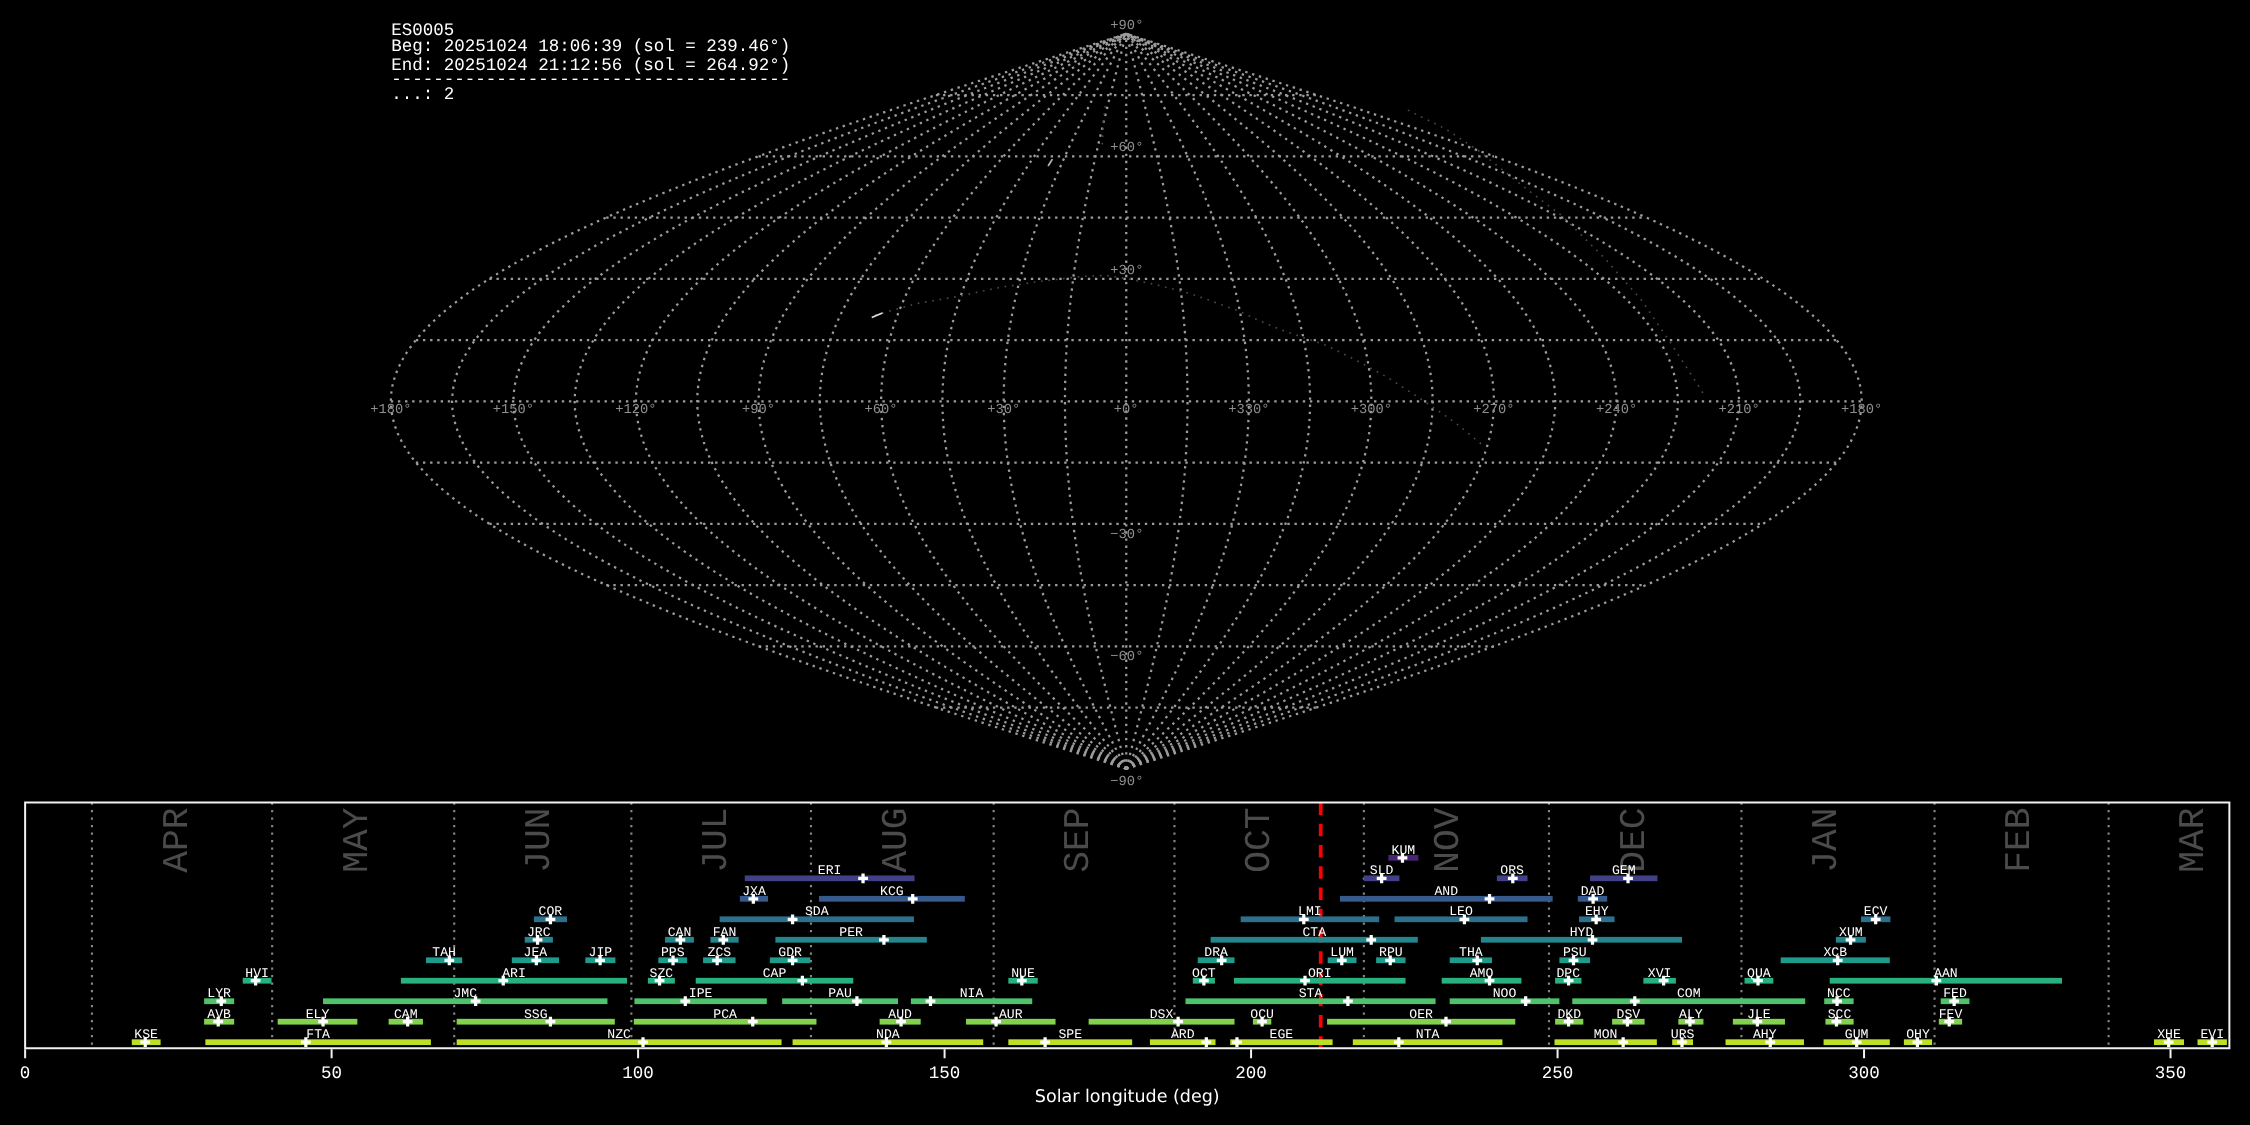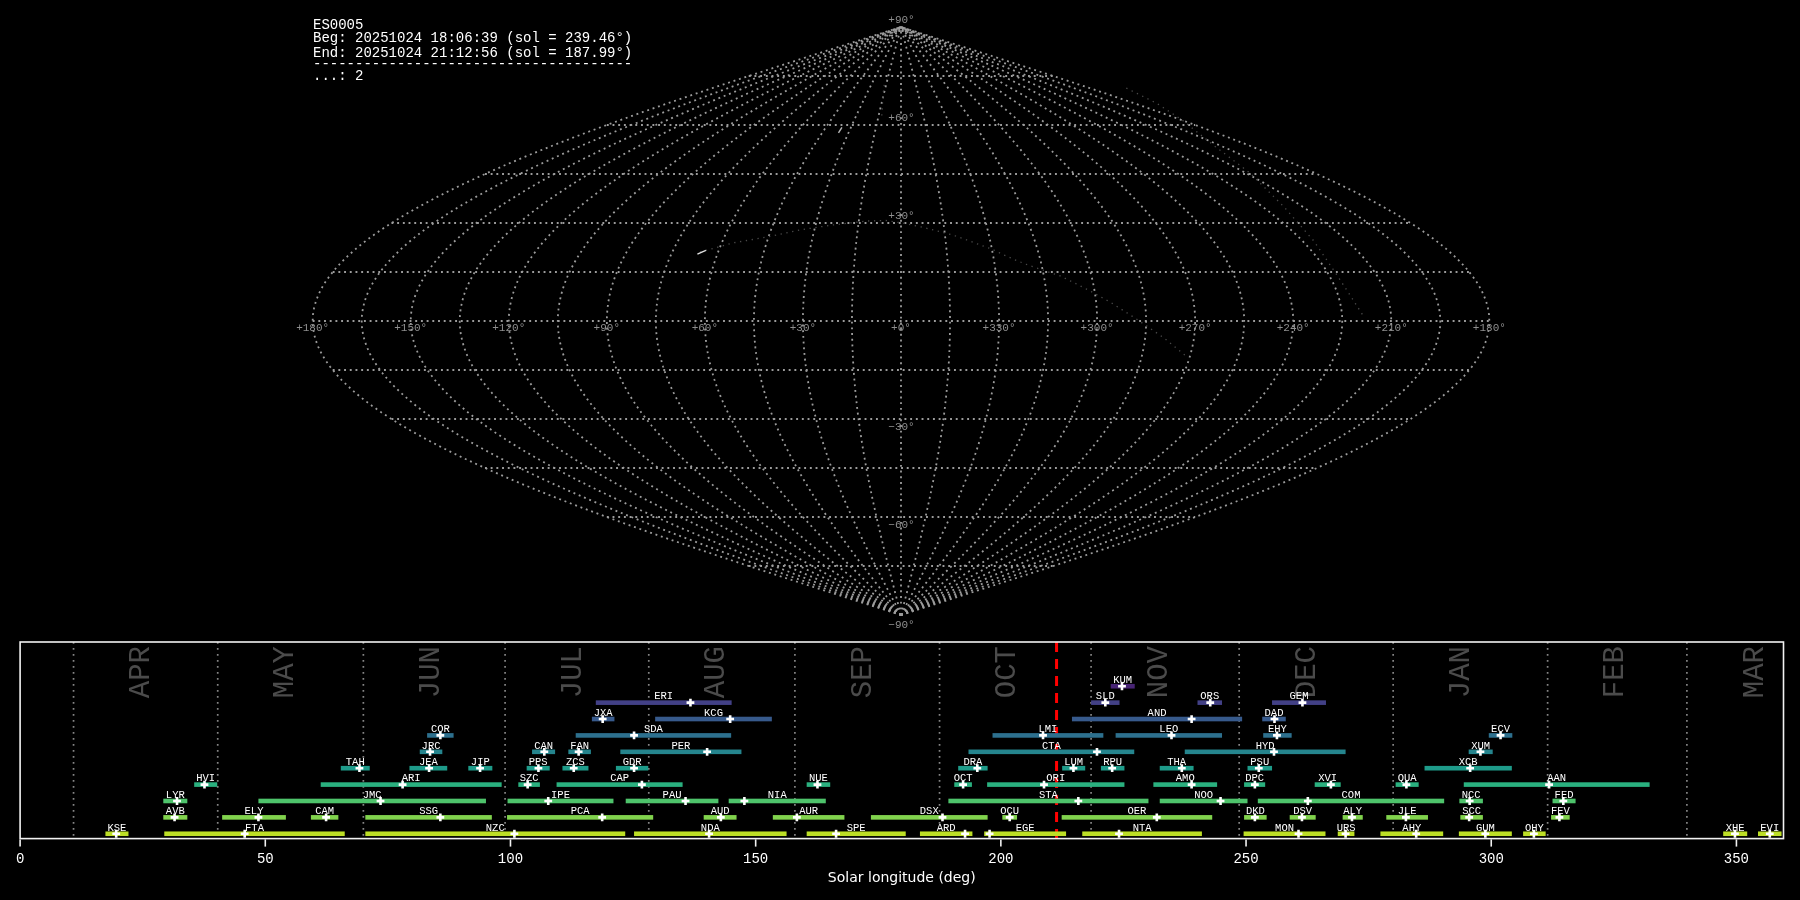--- a/index.html
+++ b/index.html
@@ -9,21 +9,21 @@
          font-family:"Liberation Mono",monospace;font-size:14px;line-height:14px;}
   svg{position:absolute;left:0;top:0;}
   text{font-family:"Liberation Mono",monospace;}
 </style>
 </head>
 <body>
 
 <div id="screen">
   <div class="hline" style="top:17.5px">ES0005</div>
   <div class="hline" style="top:30.5px">Beg: 20251024 18:06:39 (sol = 239.46°)</div>
-  <div class="hline" style="top:45.5px">End: 20251024 21:12:56 (sol = 187.99°)</div>
+  <div class="hline" style="top:45.5px">End: 20251024 21:12:56 (sol = 264.92°)</div>
   <div class="hline" style="top:57px">--------------------------------------</div>
   <div class="hline" style="top:68.5px">...: 2</div>
   <svg id="skymap" width="1800" height="900">
       <g fill="none" stroke="#9c9c9c" stroke-width="1.8" stroke-dasharray="1.9 3.8">
         <path d="M901.00 615.00L921.53 608.47L942.04 601.93L962.50 595.40L982.88 588.87L1003.17 582.33L1023.33 575.80L1043.34 569.27L1063.17 562.73L1082.81 556.20L1102.23 549.67L1121.40 543.13L1140.31 536.60L1158.92 530.07L1177.22 523.53L1195.18 517.00L1212.78 510.47L1230.01 503.93L1246.83 497.40L1263.23 490.87L1279.19 484.33L1294.69 477.80L1309.71 471.27L1324.23 464.73L1338.24 458.20L1351.71 451.67L1364.63 445.13L1376.99 438.60L1388.77 432.07L1399.96 425.53L1410.53 419.00L1420.49 412.47L1429.81 405.93L1438.49 399.40L1446.52 392.87L1453.88 386.33L1460.56 379.80L1466.57 373.27L1471.88 366.73L1476.50 360.20L1480.42 353.67L1483.63 347.13L1486.14 340.60L1487.93 334.07L1489.00 327.53L1489.36 321.00L1489.00 314.47L1487.93 307.93L1486.14 301.40L1483.63 294.87L1480.42 288.33L1476.50 281.80L1471.88 275.27L1466.57 268.73L1460.56 262.20L1453.88 255.67L1446.52 249.13L1438.49 242.60L1429.81 236.07L1420.49 229.53L1410.53 223.00L1399.96 216.47L1388.77 209.93L1376.99 203.40L1364.63 196.87L1351.71 190.33L1338.24 183.80L1324.23 177.27L1309.71 170.73L1294.69 164.20L1279.19 157.67L1263.23 151.13L1246.83 144.60L1230.01 138.07L1212.78 131.53L1195.18 125.00L1177.22 118.47L1158.92 111.93L1140.31 105.40L1121.40 98.87L1102.23 92.33L1082.81 85.80L1063.17 79.27L1043.34 72.73L1023.33 66.20L1003.17 59.67L982.88 53.13L962.50 46.60L942.04 40.07L921.53 33.53L901.00 27.00"></path>
         <path d="M901.00 615.00L919.82 608.47L938.62 601.93L957.38 595.40L976.06 588.87L994.65 582.33L1013.13 575.80L1031.48 569.27L1049.66 562.73L1067.66 556.20L1085.46 549.67L1103.04 543.13L1120.37 536.60L1137.43 530.07L1154.20 523.53L1170.66 517.00L1186.80 510.47L1202.59 503.93L1218.01 497.40L1233.04 490.87L1247.67 484.33L1261.88 477.80L1275.65 471.27L1288.96 464.73L1301.80 458.20L1314.15 451.67L1326.00 445.13L1337.33 438.60L1348.12 432.07L1358.38 425.53L1368.07 419.00L1377.20 412.47L1385.75 405.93L1393.70 399.40L1401.06 392.87L1407.80 386.33L1413.93 379.80L1419.44 373.27L1424.31 366.73L1428.54 360.20L1432.14 353.67L1435.08 347.13L1437.38 340.60L1439.02 334.07L1440.00 327.53L1440.33 321.00L1440.00 314.47L1439.02 307.93L1437.38 301.40L1435.08 294.87L1432.14 288.33L1428.54 281.80L1424.31 275.27L1419.44 268.73L1413.93 262.20L1407.80 255.67L1401.06 249.13L1393.70 242.60L1385.75 236.07L1377.20 229.53L1368.07 223.00L1358.38 216.47L1348.12 209.93L1337.33 203.40L1326.00 196.87L1314.15 190.33L1301.80 183.80L1288.96 177.27L1275.65 170.73L1261.88 164.20L1247.67 157.67L1233.04 151.13L1218.01 144.60L1202.59 138.07L1186.80 131.53L1170.66 125.00L1154.20 118.47L1137.43 111.93L1120.37 105.40L1103.04 98.87L1085.46 92.33L1067.66 85.80L1049.66 79.27L1031.48 72.73L1013.13 66.20L994.65 59.67L976.06 53.13L957.38 46.60L938.62 40.07L919.82 33.53L901.00 27.00"></path>
         <path d="M901.00 615.00L918.11 608.47L935.20 601.93L952.25 595.40L969.24 588.87L986.14 582.33L1002.94 575.80L1019.61 569.27L1036.14 562.73L1052.51 556.20L1068.69 549.67L1084.67 543.13L1100.42 536.60L1115.93 530.07L1131.18 523.53L1146.15 517.00L1160.82 510.47L1175.17 503.93L1189.19 497.40L1202.86 490.87L1216.16 484.33L1229.07 477.80L1241.59 471.27L1253.69 464.73L1265.36 458.20L1276.59 451.67L1287.36 445.13L1297.66 438.60L1307.48 432.07L1316.80 425.53L1325.61 419.00L1333.91 412.47L1341.68 405.93L1348.91 399.40L1355.60 392.87L1361.73 386.33L1367.30 379.80L1372.31 373.27L1376.74 366.73L1380.59 360.20L1383.85 353.67L1386.53 347.13L1388.61 340.60L1390.11 334.07L1391.00 327.53L1391.30 321.00L1391.00 314.47L1390.11 307.93L1388.61 301.40L1386.53 294.87L1383.85 288.33L1380.59 281.80L1376.74 275.27L1372.31 268.73L1367.30 262.20L1361.73 255.67L1355.60 249.13L1348.91 242.60L1341.68 236.07L1333.91 229.53L1325.61 223.00L1316.80 216.47L1307.48 209.93L1297.66 203.40L1287.36 196.87L1276.59 190.33L1265.36 183.80L1253.69 177.27L1241.59 170.73L1229.07 164.20L1216.16 157.67L1202.86 151.13L1189.19 144.60L1175.17 138.07L1160.82 131.53L1146.15 125.00L1131.18 118.47L1115.93 111.93L1100.42 105.40L1084.67 98.87L1068.69 92.33L1052.51 85.80L1036.14 79.27L1019.61 72.73L1002.94 66.20L986.14 59.67L969.24 53.13L952.25 46.60L935.20 40.07L918.11 33.53L901.00 27.00"></path>
         <path d="M901.00 615.00L916.40 608.47L931.78 601.93L947.13 595.40L962.41 588.87L977.63 582.33L992.75 575.80L1007.75 569.27L1022.63 562.73L1037.36 556.20L1051.92 549.67L1066.30 543.13L1080.48 536.60L1094.44 530.07L1108.16 523.53L1121.63 517.00L1134.84 510.47L1147.76 503.93L1160.37 497.40L1172.67 490.87L1184.64 484.33L1196.27 477.80L1207.53 471.27L1218.42 464.73L1228.93 458.20L1239.03 451.67L1248.73 445.13L1257.99 438.60L1266.83 432.07L1275.22 425.53L1283.15 419.00L1290.62 412.47L1297.61 405.93L1304.12 399.40L1310.14 392.87L1315.66 386.33L1320.67 379.80L1325.18 373.27L1329.16 366.73L1332.63 360.20L1335.57 353.67L1337.98 347.13L1339.85 340.60L1341.20 334.07L1342.00 327.53L1342.27 321.00L1342.00 314.47L1341.20 307.93L1339.85 301.40L1337.98 294.87L1335.57 288.33L1332.63 281.80L1329.16 275.27L1325.18 268.73L1320.67 262.20L1315.66 255.67L1310.14 249.13L1304.12 242.60L1297.61 236.07L1290.62 229.53L1283.15 223.00L1275.22 216.47L1266.83 209.93L1257.99 203.40L1248.73 196.87L1239.03 190.33L1228.93 183.80L1218.42 177.27L1207.53 170.73L1196.27 164.20L1184.64 157.67L1172.67 151.13L1160.37 144.60L1147.76 138.07L1134.84 131.53L1121.63 125.00L1108.16 118.47L1094.44 111.93L1080.48 105.40L1066.30 98.87L1051.92 92.33L1037.36 85.80L1022.63 79.27L1007.75 72.73L992.75 66.20L977.63 59.67L962.41 53.13L947.13 46.60L931.78 40.07L916.40 33.53L901.00 27.00"></path>
         <path d="M901.00 615.00L914.69 608.47L928.36 601.93L942.00 595.40L955.59 588.87L969.11 582.33L982.55 575.80L995.89 569.27L1009.12 562.73L1022.21 556.20L1035.15 549.67L1047.94 543.13L1060.54 536.60L1072.95 530.07L1085.15 523.53L1097.12 517.00L1108.86 510.47L1120.34 503.93L1131.55 497.40L1142.49 490.87L1153.13 484.33L1163.46 477.80L1173.47 471.27L1183.15 464.73L1192.49 458.20L1201.47 451.67L1210.09 445.13L1218.33 438.60L1226.18 432.07L1233.64 425.53L1240.69 419.00L1247.33 412.47L1253.54 405.93L1259.33 399.40L1264.68 392.87L1269.59 386.33L1274.04 379.80L1278.05 373.27L1281.59 366.73L1284.67 360.20L1287.28 353.67L1289.42 347.13L1291.09 340.60L1292.28 334.07L1293.00 327.53L1293.24 321.00L1293.00 314.47L1292.28 307.93L1291.09 301.40L1289.42 294.87L1287.28 288.33L1284.67 281.80L1281.59 275.27L1278.05 268.73L1274.04 262.20L1269.59 255.67L1264.68 249.13L1259.33 242.60L1253.54 236.07L1247.33 229.53L1240.69 223.00L1233.64 216.47L1226.18 209.93L1218.33 203.40L1210.09 196.87L1201.47 190.33L1192.49 183.80L1183.15 177.27L1173.47 170.73L1163.46 164.20L1153.13 157.67L1142.49 151.13L1131.55 144.60L1120.34 138.07L1108.86 131.53L1097.12 125.00L1085.15 118.47L1072.95 111.93L1060.54 105.40L1047.94 98.87L1035.15 92.33L1022.21 85.80L1009.12 79.27L995.89 72.73L982.55 66.20L969.11 59.67L955.59 53.13L942.00 46.60L928.36 40.07L914.69 33.53L901.00 27.00"></path>
         <path d="M901.00 615.00L912.98 608.47L924.94 601.93L936.88 595.40L948.77 588.87L960.60 582.33L972.36 575.80L984.03 569.27L995.60 562.73L1007.06 556.20L1018.38 549.67L1029.57 543.13L1040.60 536.60L1051.45 530.07L1062.13 523.53L1072.61 517.00L1082.87 510.47L1092.92 503.93L1102.73 497.40L1112.30 490.87L1121.61 484.33L1130.65 477.80L1139.41 471.27L1147.88 464.73L1156.05 458.20L1163.91 451.67L1171.45 445.13L1178.66 438.60L1185.53 432.07L1192.06 425.53L1198.23 419.00L1204.04 412.47L1209.48 405.93L1214.54 399.40L1219.22 392.87L1223.51 386.33L1227.41 379.80L1230.91 373.27L1234.02 366.73L1236.71 360.20L1239.00 353.67L1240.87 347.13L1242.33 340.60L1243.37 334.07L1244.00 327.53L1244.21 321.00L1244.00 314.47L1243.37 307.93L1242.33 301.40L1240.87 294.87L1239.00 288.33L1236.71 281.80L1234.02 275.27L1230.91 268.73L1227.41 262.20L1223.51 255.67L1219.22 249.13L1214.54 242.60L1209.48 236.07L1204.04 229.53L1198.23 223.00L1192.06 216.47L1185.53 209.93L1178.66 203.40L1171.45 196.87L1163.91 190.33L1156.05 183.80L1147.88 177.27L1139.41 170.73L1130.65 164.20L1121.61 157.67L1112.30 151.13L1102.73 144.60L1092.92 138.07L1082.87 131.53L1072.61 125.00L1062.13 118.47L1051.45 111.93L1040.60 105.40L1029.57 98.87L1018.38 92.33L1007.06 85.80L995.60 79.27L984.03 72.73L972.36 66.20L960.60 59.67L948.77 53.13L936.88 46.60L924.94 40.07L912.98 33.53L901.00 27.00"></path>

